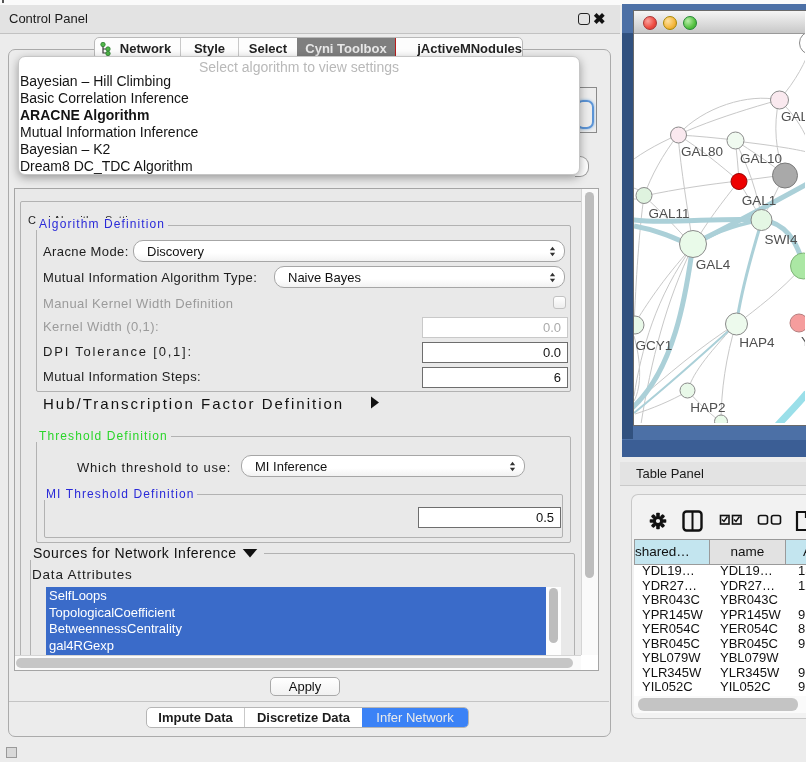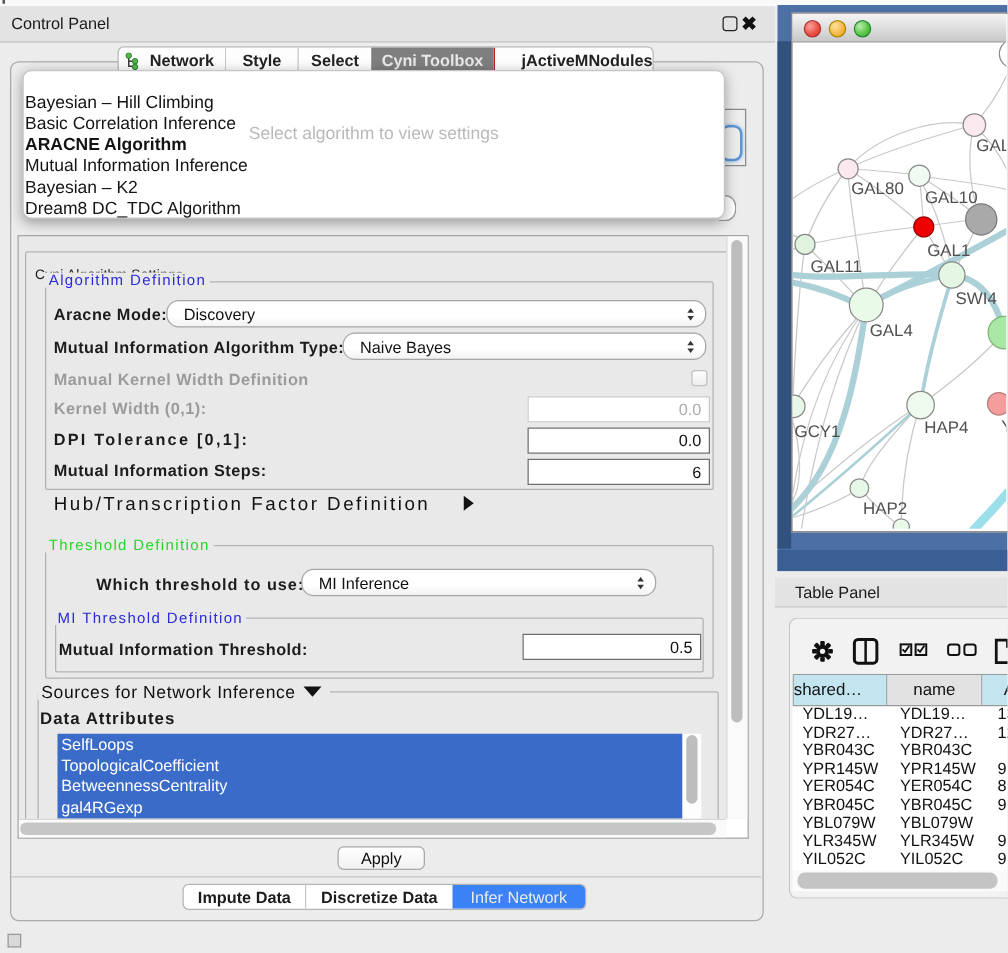--- a/index.html
+++ b/index.html
@@ -1,19 +1,19 @@
 <!DOCTYPE html>
 <html><head>
 <meta charset="utf-8">
 <style>
 html,body{margin:0;padding:0;}
 body{width:806px;height:762px;overflow:hidden;font-family:"Liberation Sans",sans-serif;background:#ececec;}
 #page{position:relative;width:806px;height:762px;overflow:hidden;}
 .abs{position:absolute;}
-.lbl{font-size:13px;font-weight:bold;color:#1c1c1c;letter-spacing:0.4px;}
+.lbl{font-size:13px;font-weight:normal;color:#1c1c1c;letter-spacing:0.4px;}
 .dis{color:#9b9b9b;}
 .grp{position:absolute;border:1px solid #b2b2b2;border-radius:2px;}
 .gtitle{position:absolute;background:#e9e9e9;padding:0 3px;font-size:12px;line-height:12px;letter-spacing:1.1px;}
 .combo{position:absolute;background:linear-gradient(#ffffff,#ffffff 60%,#f2f2f2);border:1px solid #a6a6a6;border-radius:10px;font-size:13px;color:#111;}
 .combo .ct{position:absolute;left:13px;top:3px;}
 .carr{position:absolute;right:8px;top:4.5px;width:7px;height:11px;}
 .inp{position:absolute;background:#fff;border:1px solid #6e6e6e;font-size:13px;color:#111;text-align:left;}
 .inp span{position:absolute;right:6px;top:2px;}
 .inp.dis2{border:1px solid #c9c9c9;color:#ababab;}
 </style>
@@ -108,21 +108,20 @@
         <span class="ct">MI Inference</span>
       <svg class="carr" viewBox="0 0 8 12">
           <path d="M1 4.5 L4 0.5 L7 4.5 Z" fill="#333"></path>
           <path d="M1 7.5 L4 11.5 L7 7.5 Z" fill="#333"></path>
         </svg>
     </div>
 
     <div class="grp" style="left:29px;top:305px;width:517px;height:42px;"></div>
     <div class="gtitle" style="left:28px;top:299px;color:#2a2ad8;">MI Threshold Definition</div>
 
-    <div class="lbl abs" style="left:32px;top:323px;">Mutual Information Threshold:</div>
     <div class="inp" style="left:403px;top:318px;width:141px;height:19px;">
         <span>0.5</span>
       </div>
 
     <div class="grp" style="left:15px;top:364px;width:543px;height:130px;"></div>
     <div class="gtitle" style="left:15px;top:357px;color:#111;font-size:14px;line-height:14px;letter-spacing:0.5px;">Sources for Network Inference</div>
     <div class="abs" style="left:222px;top:357px;width:27px;height:13px;background:#e9e9e9;"></div>
     <svg class="abs" style="left:227px;top:359px;" width="16" height="10" viewBox="0 0 14 9">
         <path d="M0.5 1 L13.5 1 L7 8.5 Z" fill="#111"></path>
       </svg>
@@ -153,21 +152,21 @@
 
   <div class="abs" style="left:146px;top:707px;height:19px;display:flex;border:1px solid #b5b5b5;border-radius:5px;background:#fff;font-size:13px;font-weight:bold;color:#1c1c1c;overflow:hidden;">
     <div style="width:97px;line-height:19px;text-align:center;border-right:1px solid #c9c9c9;">Impute Data</div>
     <div style="width:117px;line-height:19px;text-align:center;">Discretize Data</div>
     <div style="width:106px;line-height:19px;text-align:center;background:#3b82f6;color:#ebebeb;font-weight:normal;">Infer Network</div>
   </div>
 
   <div class="abs" style="left:6px;top:747px;width:9px;height:9px;border:1px solid #9a9a9a;background:#d9d9d9;"></div>
 
   <div id="popup" class="abs" style="left:18px;top:56px;width:560px;height:117px;background:#fff;border:1px solid #c6c6c6;border-radius:7px;box-shadow:0 3px 10px rgba(0,0,0,0.35);z-index:40;font-size:13px;color:#141414;">
-    <div style="position:absolute;left:0;top:2px;width:100%;text-align:center;color:#b9b9b9;font-size:14px;margin-top:39px;">Select algorithm to view settings</div>
+    <div style="position:absolute;left:0;top:2px;width:100%;text-align:center;color:#b9b9b9;font-size:14px;">Select algorithm to view settings</div>
     <div style="position:absolute;left:1px;top:16px;font-size:14px;line-height:16.9px;">Bayesian – Hill Climbing<br>Basic Correlation Inference<br><b>ARACNE Algorithm</b><br>Mutual Information Inference<br>Bayesian – K2<br>Dream8 DC_TDC Algorithm</div>
   </div>
 
   <div id="right" class="abs" style="left:622px;top:4px;width:184px;height:453px;background:#4c70a6;">
 
     <div class="abs" style="left:0;top:436px;width:184px;height:17px;background:#3b5e95;"></div>
 
     <div class="abs" style="left:0;top:29px;width:11px;height:406px;background:#31517f;"></div>
 
     <div class="abs" style="left:11px;top:6px;width:173px;height:414px;border:1px solid #6a6a6a;background:#fff;">

